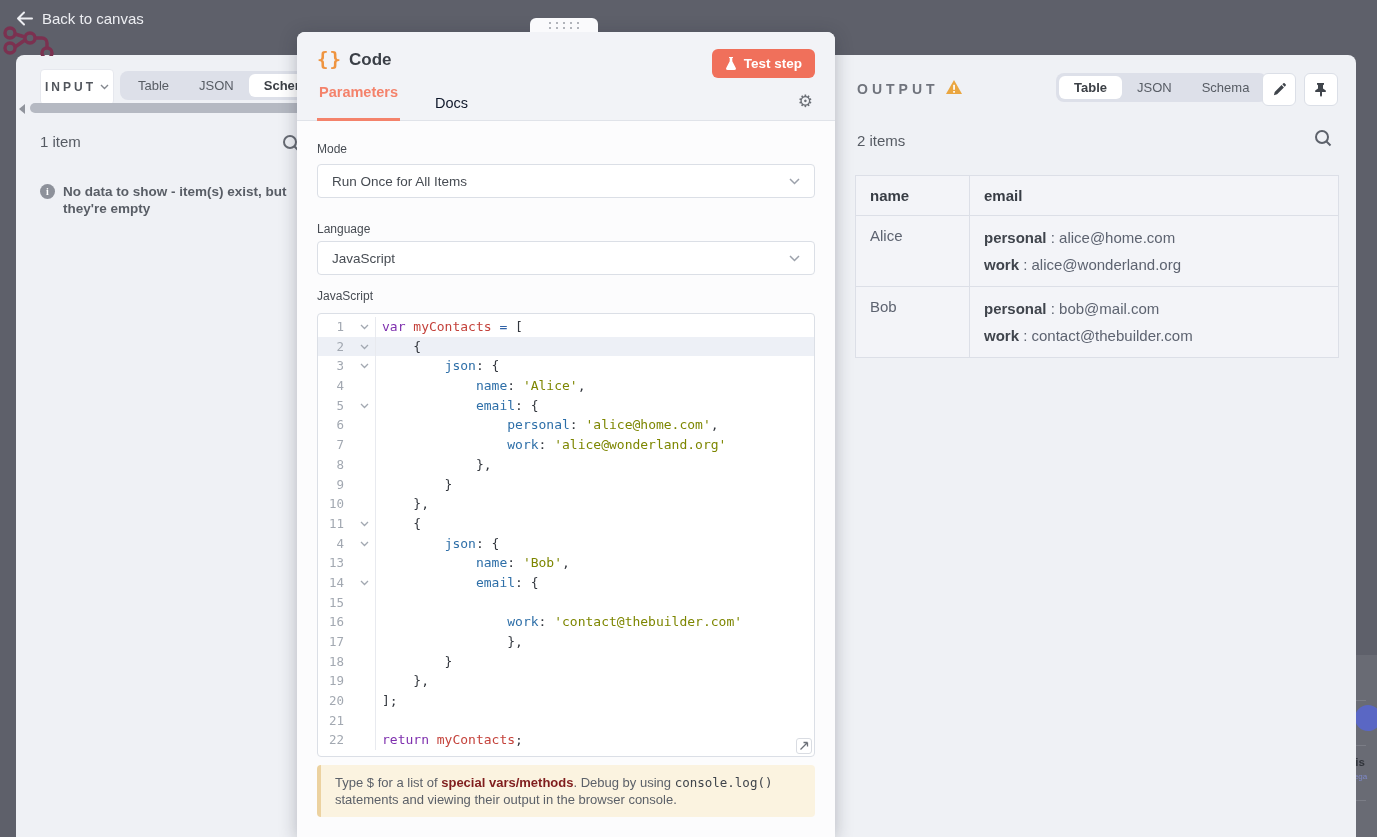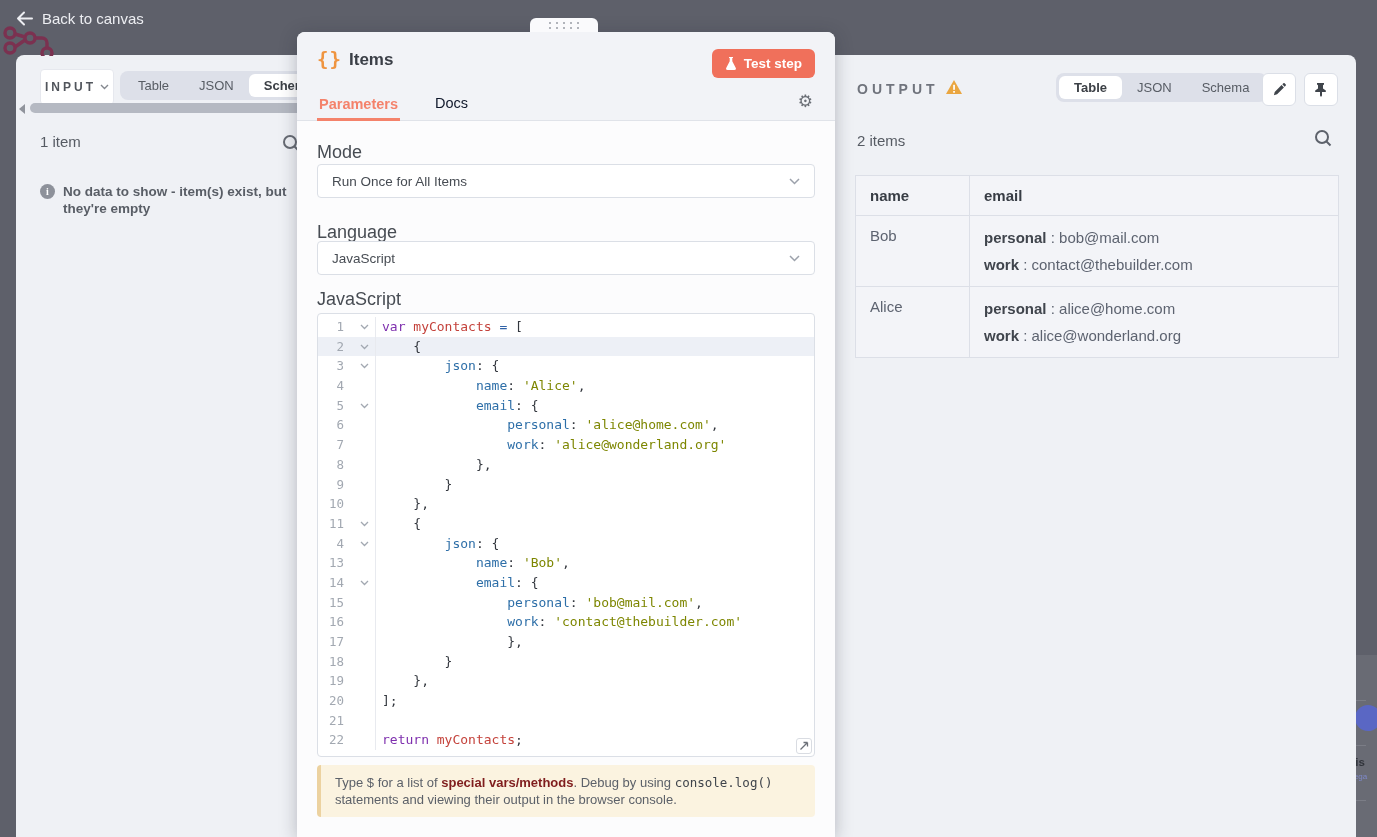--- a/index.html
+++ b/index.html
@@ -53,25 +53,25 @@
   
   .modal { position:absolute; left:297px; top:32px; width:538px; height:805px; background:#fcfcfd; border-radius:8px 8px 0 0; box-shadow:0 3px 18px rgba(30,32,48,.28); z-index:10; }
   .grip { position:absolute; left:233px; top:-14px; width:68px; height:14px; background:#fafafc; border-radius:6px 6px 0 0; display:flex; align-items:center; justify-content:center; cursor:grab; }
   .grip-dots { display:grid; grid-template-columns:repeat(5,1fr); gap:3px 5px; }
   .grip-dots i { width:2px; height:2px; background:#989ca6; border-radius:50%; }
 
   .modal-head { position:relative; height:89px; background:#f2f3f7; border-radius:8px 8px 0 0; border-bottom:1px solid #e0e3e9; }
   .braces { position:absolute; left:20px; top:16px; font-size:19px; font-weight:700; color:#ef9440; letter-spacing:1px; font-family:"DejaVu Sans Mono",monospace; }
   .modal-title { position:absolute; left:52px; top:18px; font-size:17px; font-weight:700; color:#3b3f47; }
   .test-btn { position:absolute; right:20px; top:17px; height:29px; padding:0 13px; background:#f0705b; border:none; border-radius:6px; color:#fff; font-size:13.5px; font-weight:700; display:flex; align-items:center; gap:7px; cursor:pointer; font-family:inherit; }
-  .tab-param { position:absolute; left:20px; bottom:-1px; padding:0 2px 6px 2px; font-size:14.5px; font-weight:600; color:#f4826b; border-bottom:3px solid #f4826b; cursor:pointer; }
+  .tab-param { position:absolute; left:20px; bottom:-1px; padding:0 2px 18px 2px; font-size:14.5px; font-weight:600; color:#f4826b; border-bottom:3px solid #f4826b; cursor:pointer; }
   .tab-docs { position:absolute; left:138px; bottom:9px; font-size:14.5px; color:#0f172a; cursor:pointer; }
   .gear { position:absolute; right:22px; bottom:10px; font-size:17px; color:#6b6f76; cursor:pointer; line-height:1; }
 
-  .fld-label { position:absolute; left:20px; font-size:18px; color:#474c53; }
+  .fld-label { position:absolute; left:20px; font-size:12px; color:#474c53; }
   .lab-mode { top:110px; } .lab-lang { top:190px; } .lab-js { top:257px; }
   .select { position:absolute; left:20px; width:498px; height:34px; background:#fff; border:1px solid #dbdfe6; border-radius:4px; display:flex; align-items:center; padding:0 14px; font-size:13.5px; color:#474c53; cursor:pointer; }
   .sel-mode { top:132px; } .sel-lang { top:209px; }
   .select .chev { margin-left:auto; }
 
   
   .editor { position:absolute; left:20px; top:281px; width:498px; height:444px; background:#fff; border:1px solid #dbdfe6; border-radius:4px; overflow:hidden; padding-top:3px; font-family:"DejaVu Sans Mono","Liberation Mono",monospace; }
   .cm-line { display:flex; height:19.7px; line-height:19.7px; font-size:13px; white-space:pre; }
   .cm-line.active { background:#edf0f6; }
   .gut { flex:0 0 58px; position:relative; border-right:1px solid #e8eaef; }
@@ -181,33 +181,33 @@
 
   <table class="out-table">
     <thead>
         <tr>
           <th class="col-name">name</th>
           <th>email</th>
         </tr>
       </thead>
     <tbody id="out-tbody">
         <tr>
+          <td>Alice</td>
+          <td>
+            <div class="kv-line"><span class="kv-key">personal</span> : alice@home.com</div>
+            <div class="kv-line"><span class="kv-key">work</span> : alice@wonderland.org</div>
+          </td>
+        </tr>
+        <tr>
           <td>Bob</td>
           <td>
             <div class="kv-line"><span class="kv-key">personal</span> : bob@mail.com</div>
             <div class="kv-line"><span class="kv-key">work</span> : contact@thebuilder.com</div>
           </td>
         </tr>
-        <tr>
-          <td>Alice</td>
-          <td>
-            <div class="kv-line"><span class="kv-key">personal</span> : alice@home.com</div>
-            <div class="kv-line"><span class="kv-key">work</span> : alice@wonderland.org</div>
-          </td>
-        </tr>
       </tbody>
   </table>
 </div>
 
 <div class="modal">
   <div class="grip">
     <span class="grip-dots">
         <i></i>
         <i></i>
         <i></i>
@@ -216,21 +216,21 @@
         <i></i>
         <i></i>
         <i></i>
         <i></i>
         <i></i>
       </span>
   </div>
 
   <div class="modal-head">
     <span class="braces">{}</span>
-    <span class="modal-title">Items</span>
+    <span class="modal-title">Code</span>
     <button class="test-btn">
       <svg width="12" height="14" viewBox="0 0 12 14">
           <path d="M4 0h4v1h-.7v3.2l3.5 6.8c.5 1-.2 2-1.3 2H2.5c-1.1 0-1.8-1-1.3-2L4.7 4.2V1H4V0z" fill="#fff"></path>
         </svg>
       <span>Test step</span>
     </button>
     <span class="tab-param">Parameters</span>
     <span class="tab-docs">Docs</span>
     <span class="gear">⚙</span>
   </div>
@@ -275,21 +275,21 @@
         <div class="cm-line"><span class="gut"><span class="lnum">11</span><span class="fold"><svg width="9" height="6" viewBox="0 0 9 6">
                 <polyline points="1,1 4.5,4.5 8,1" fill="none" stroke="#a2a8b1" stroke-width="1.3"></polyline>
               </svg></span></span><span class="ctext"><span class="tk-pln">    {</span></span></div>
         <div class="cm-line"><span class="gut"><span class="lnum">4</span><span class="fold"><svg width="9" height="6" viewBox="0 0 9 6">
                 <polyline points="1,1 4.5,4.5 8,1" fill="none" stroke="#a2a8b1" stroke-width="1.3"></polyline>
               </svg></span></span><span class="ctext"><span class="tk-pln">        </span><span class="tk-prop">json</span><span class="tk-pln">: {</span></span></div>
         <div class="cm-line"><span class="gut"><span class="lnum">13</span></span><span class="ctext"><span class="tk-pln">            </span><span class="tk-prop">name</span><span class="tk-pln">: </span><span class="tk-str">'Bob'</span><span class="tk-pln">,</span></span></div>
         <div class="cm-line"><span class="gut"><span class="lnum">14</span><span class="fold"><svg width="9" height="6" viewBox="0 0 9 6">
                 <polyline points="1,1 4.5,4.5 8,1" fill="none" stroke="#a2a8b1" stroke-width="1.3"></polyline>
               </svg></span></span><span class="ctext"><span class="tk-pln">            </span><span class="tk-prop">email</span><span class="tk-pln">: {</span></span></div>
-        <div class="cm-line"><span class="gut"><span class="lnum">15</span></span><span class="ctext"><span class="tk-pln">                </span><span class="tk-prop">personal</span><span class="tk-pln">: </span><span class="tk-str">'bob@mail.com'</span><span class="tk-pln">,</span></span></div>
+        <div class="cm-line"><span class="gut"><span class="lnum">15</span></span></div>
         <div class="cm-line"><span class="gut"><span class="lnum">16</span></span><span class="ctext"><span class="tk-pln">                </span><span class="tk-prop">work</span><span class="tk-pln">: </span><span class="tk-str">'contact@thebuilder.com'</span></span></div>
         <div class="cm-line"><span class="gut"><span class="lnum">17</span></span><span class="ctext"><span class="tk-pln">                },</span></span></div>
         <div class="cm-line"><span class="gut"><span class="lnum">18</span></span><span class="ctext"><span class="tk-pln">        }</span></span></div>
         <div class="cm-line"><span class="gut"><span class="lnum">19</span></span><span class="ctext"><span class="tk-pln">    },</span></span></div>
         <div class="cm-line"><span class="gut"><span class="lnum">20</span></span><span class="ctext"><span class="tk-pln">];</span></span></div>
         <div class="cm-line"><span class="gut"><span class="lnum">21</span></span><span class="ctext"></span></div>
         <div class="cm-line"><span class="gut"><span class="lnum">22</span></span><span class="ctext"><span class="tk-kw">return</span><span class="tk-pln"> </span><span class="tk-def">myContacts</span><span class="tk-pln">;</span></span></div>
       </div>
     <div class="resize-h">
       <svg width="10" height="10" viewBox="0 0 10 10">

